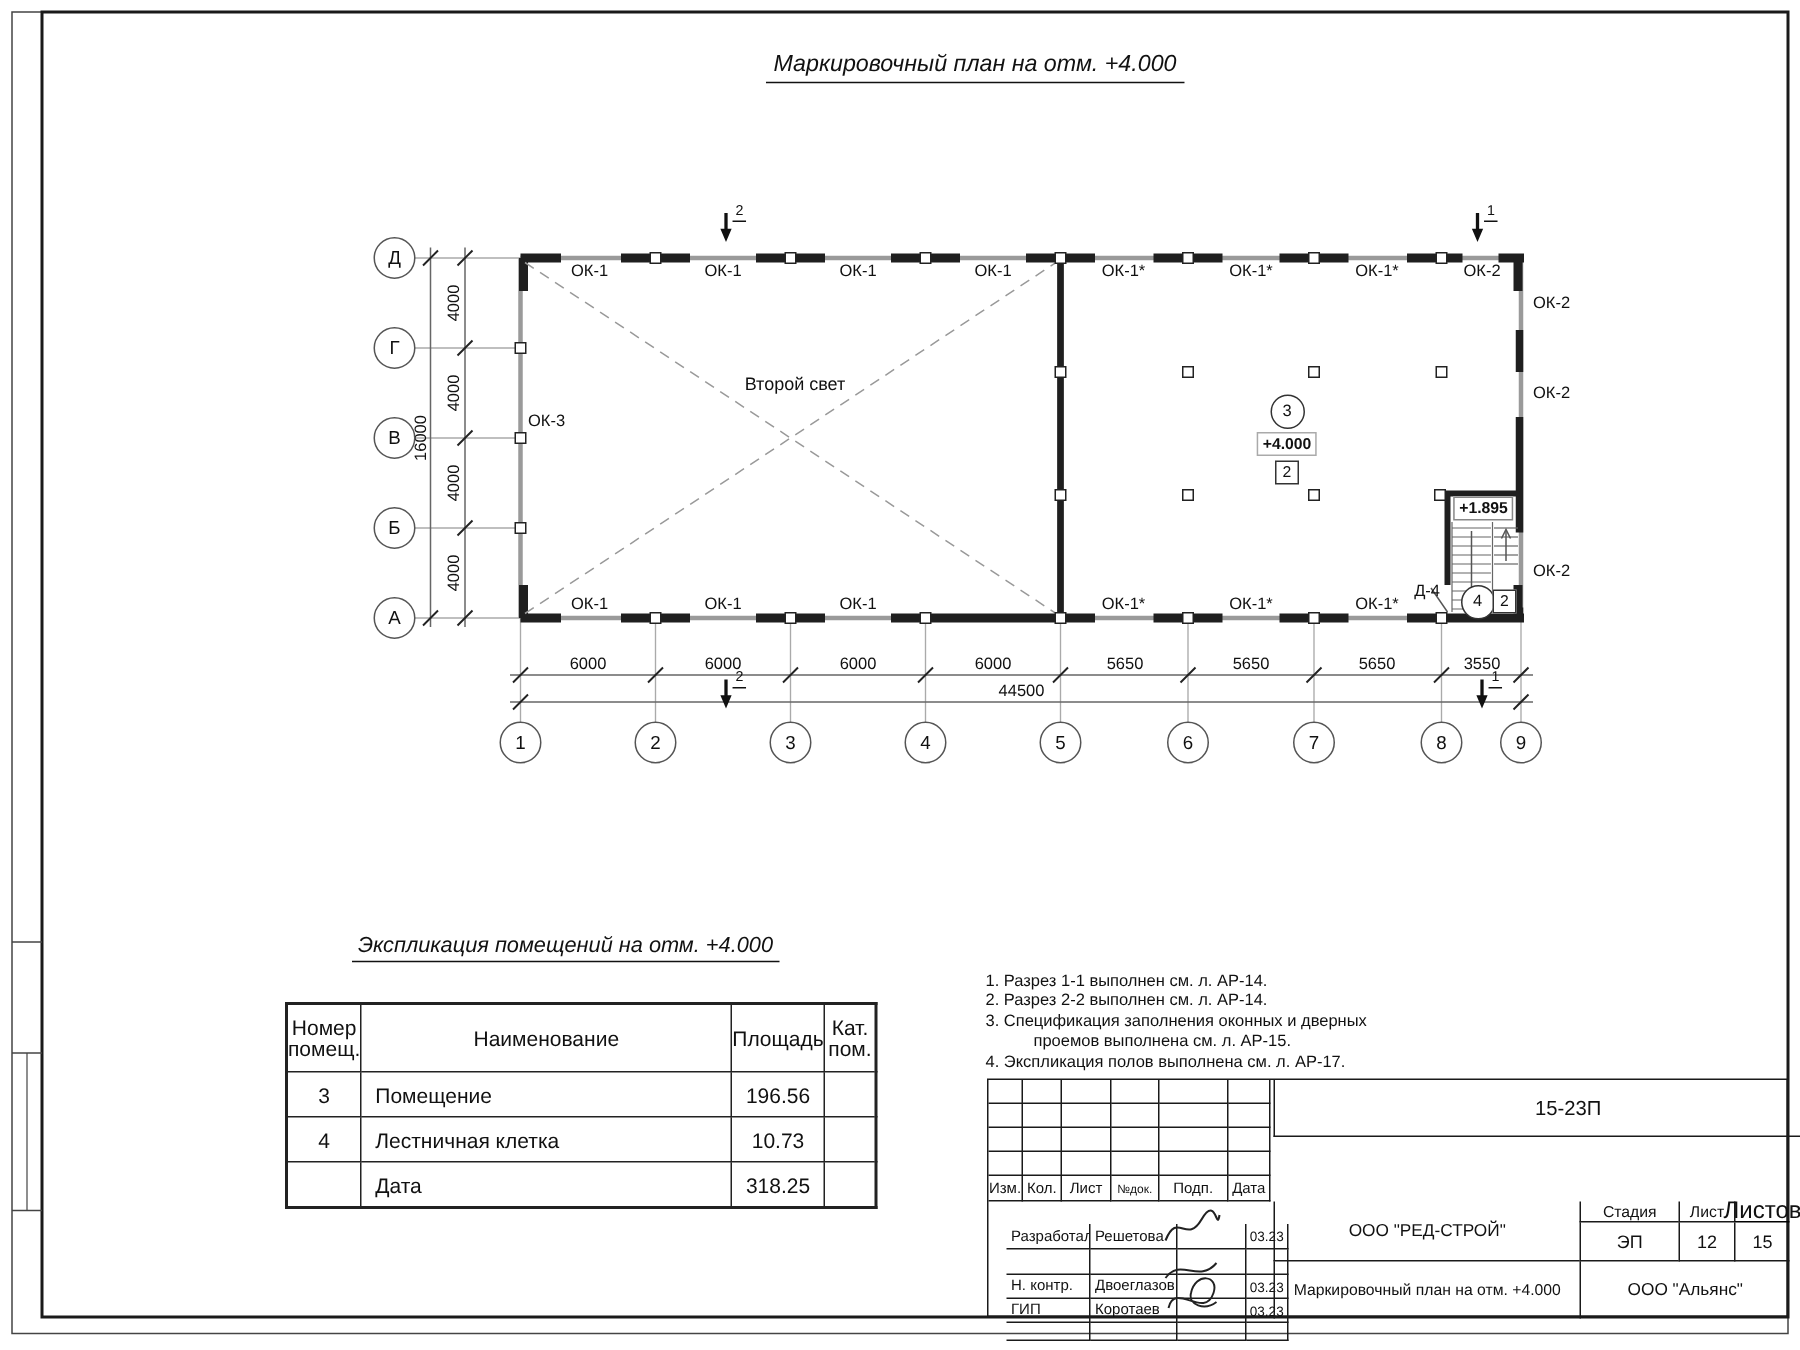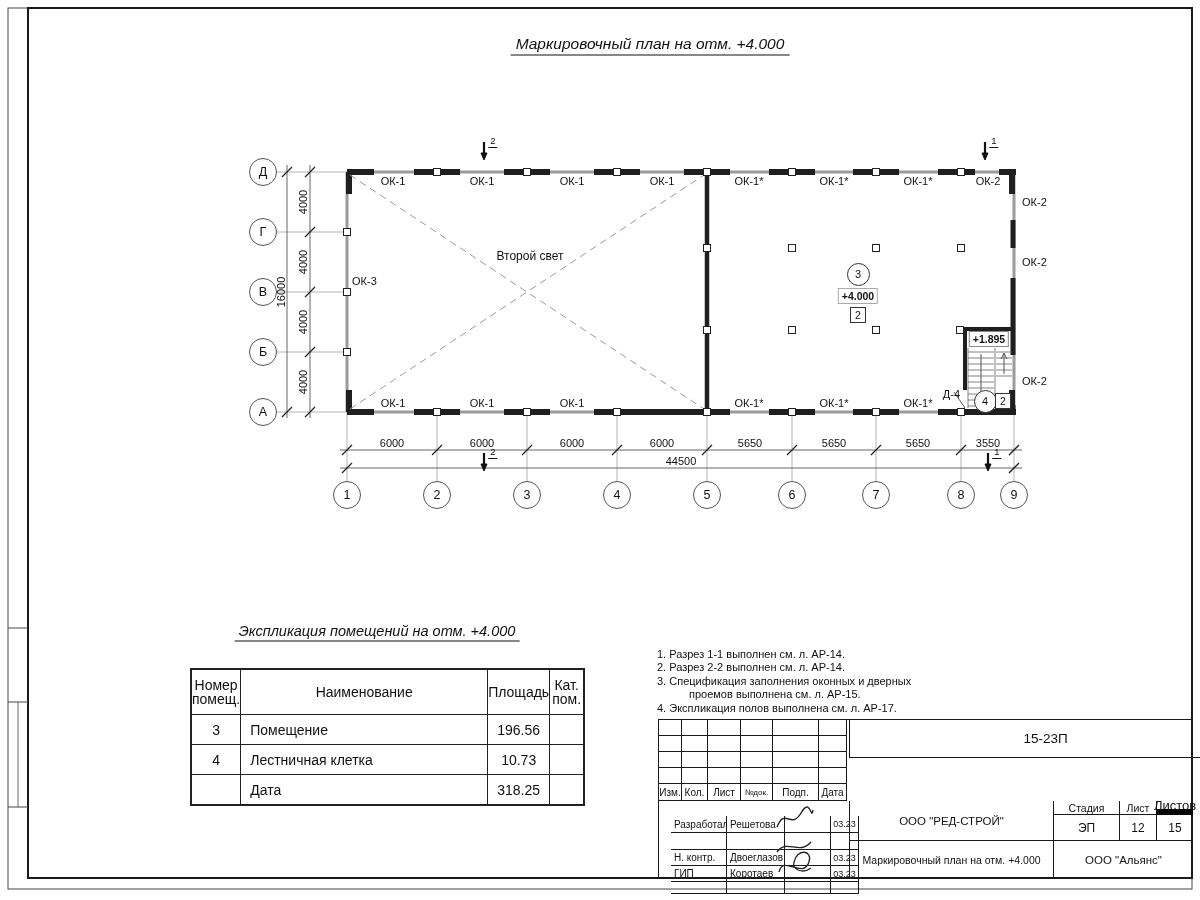--- a/index.html
+++ b/index.html
@@ -388,18 +388,18 @@
   </svg>
   <svg style="left:110px;top:116px" width="48" height="44">
     <path d="M8 16 C18 2, 30 20, 42 6 M10 36 C14 18, 34 44, 40 26 C44 14, 28 12, 25 26 C23 34, 34 38, 42 32" stroke="#222" fill="none" stroke-width="1.3"></path>
   </svg>
 
   <div class="rcell" style="left:190px;top:0;width:392px;height:38px;border-bottom:1px solid #1a1a1a;font-size:13.5px">15-23П</div>
   <div class="rcell" style="left:190px;top:81px;width:204px;height:40px;border-bottom:1px solid #1a1a1a;font-size:11.5px">ООО "РЕД-СТРОЙ"</div>
   <div class="rcell" style="left:190px;top:121px;width:204px;height:38px;font-size:10.5px">Маркировочный план на отм. +4.000</div>
   <div class="rcell" style="left:394px;top:81px;width:66px;height:14px;border-bottom:1px solid #1a1a1a;font-size:10.5px">Стадия</div>
   <div class="rcell" style="left:460px;top:81px;width:37px;height:14px;border-bottom:1px solid #1a1a1a;font-size:10.5px">Лист</div>
-  <div class="rcell" style="left:497px;top:81px;width:37px;height:14px;border-bottom:6px solid #000000;font-size:13px">Листов</div>
+  <div class="rcell" style="left:497px;top:81px;width:37px;height:14px;border-bottom:1px solid #000000;font-size:16px">Листов</div>
   <div class="rcell" style="left:394px;top:95px;width:66px;height:26px;border-bottom:1px solid #1a1a1a;font-size:12px">ЭП</div>
   <div class="rcell" style="left:460px;top:95px;width:37px;height:26px;border-bottom:1px solid #1a1a1a;font-size:12px">12</div>
   <div class="rcell" style="left:497px;top:95px;width:37px;height:26px;border-bottom:1px solid #1a1a1a;font-size:12px">15</div>
   <div class="rcell" style="left:394px;top:121px;width:140px;height:38px;font-size:11.5px">ООО "Альянс"</div>
 </div>
 
 </body></html>

